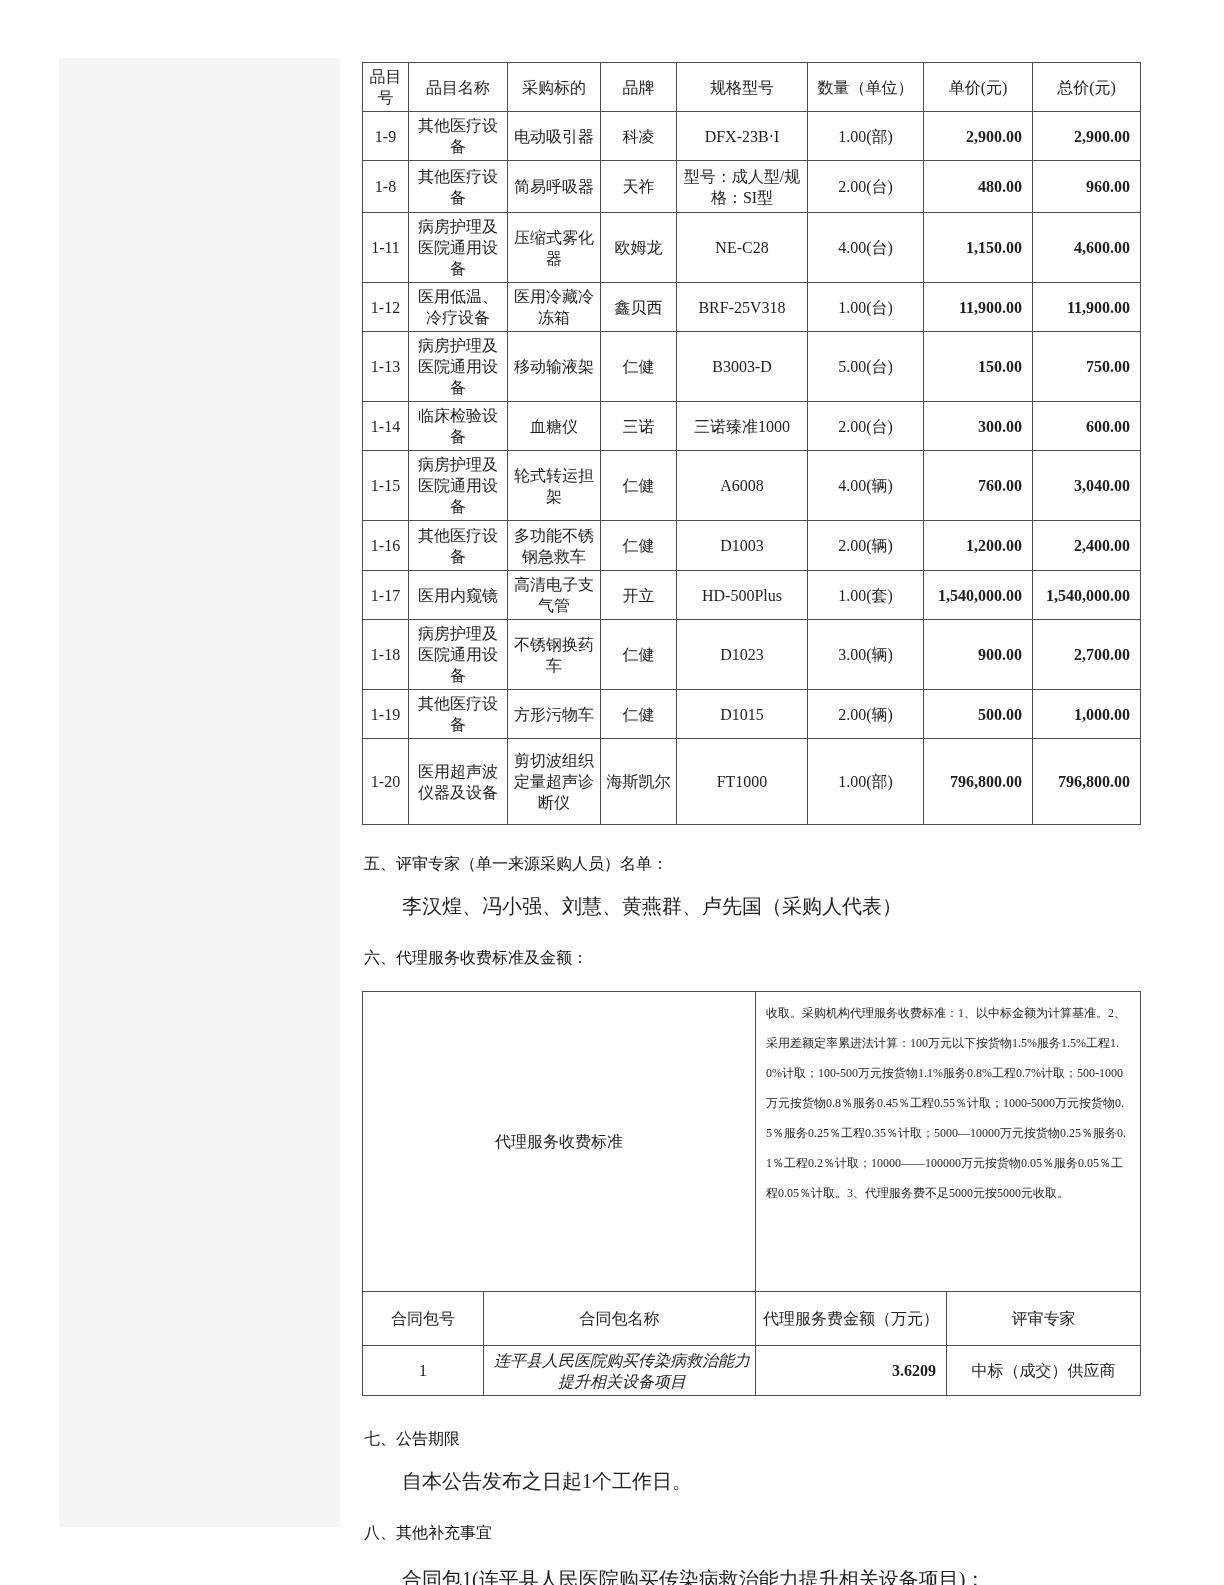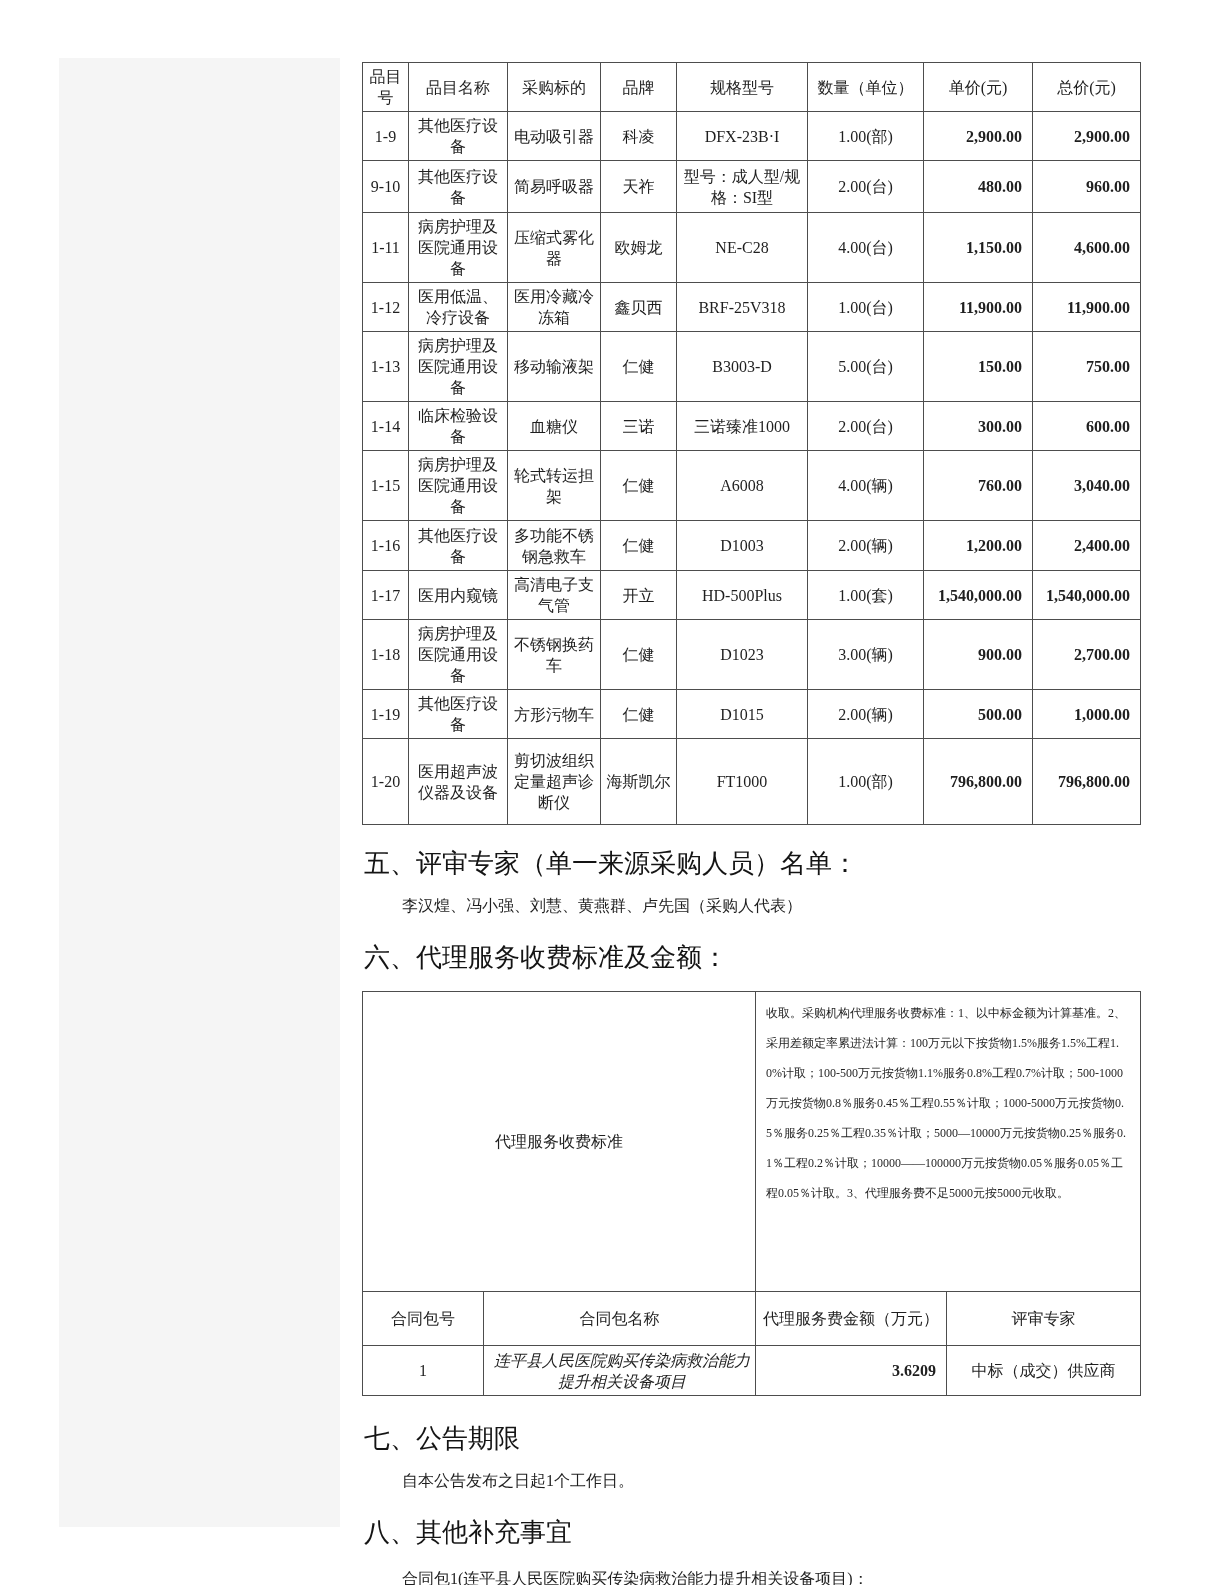--- a/index.html
+++ b/index.html
@@ -20,25 +20,25 @@
     padding:3px 5px;text-align:center;vertical-align:middle;
     font-weight:normal;word-break:break-all;overflow-wrap:anywhere;
   }
   td.r{text-align:right;padding-right:10px;font-weight:bold;}
   td.l{text-align:center;padding-left:10px;font-style:italic;}
   .fee-text{
     text-align:left;vertical-align:top;line-height:30px;font-size:12px;
     padding:6px 10px;
   }
   .h-sec{
-    font-size:26px;line-height:30px;font-weight:normal;
+    font-size:16px;line-height:30px;font-weight:normal;
     margin:24px 0 0 2px;color:#141414;
   }
   .body-line{
-    font-size:16px;line-height:26px;margin:14px 0 0 40px;color:#1f1f1f;
+    font-size:20px;line-height:26px;margin:14px 0 0 40px;color:#1f1f1f;
   }
   .tbl-wrap{margin-top:18px;}
 </style>
 </head>
 <body>
 
 <div class="side-panel"></div>
 
 <div class="content">
 
@@ -68,21 +68,21 @@
       <td>1-9</td>
       <td>其他医疗设备</td>
       <td>电动吸引器</td>
       <td>科凌</td>
       <td>DFX-23B·I</td>
       <td>1.00(部)</td>
       <td class="r">2,900.00</td>
       <td class="r">2,900.00</td>
     </tr>
     <tr style="height:52px">
-      <td>9-10</td>
+      <td>1-8</td>
       <td>其他医疗设备</td>
       <td>简易呼吸器</td>
       <td>天祚</td>
       <td>型号：成人型/规格：SI型</td>
       <td>2.00(台)</td>
       <td class="r">480.00</td>
       <td class="r">960.00</td>
     </tr>
     <tr style="height:70px">
       <td>1-11</td>

